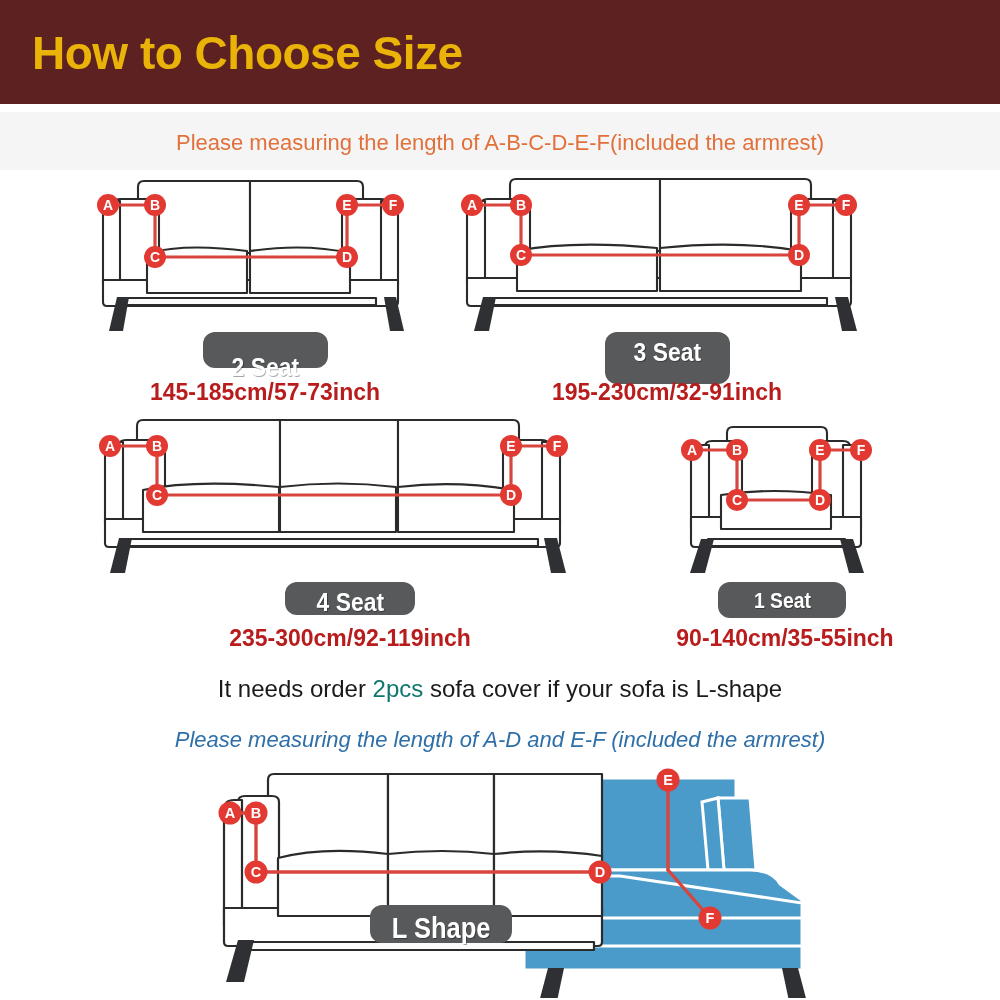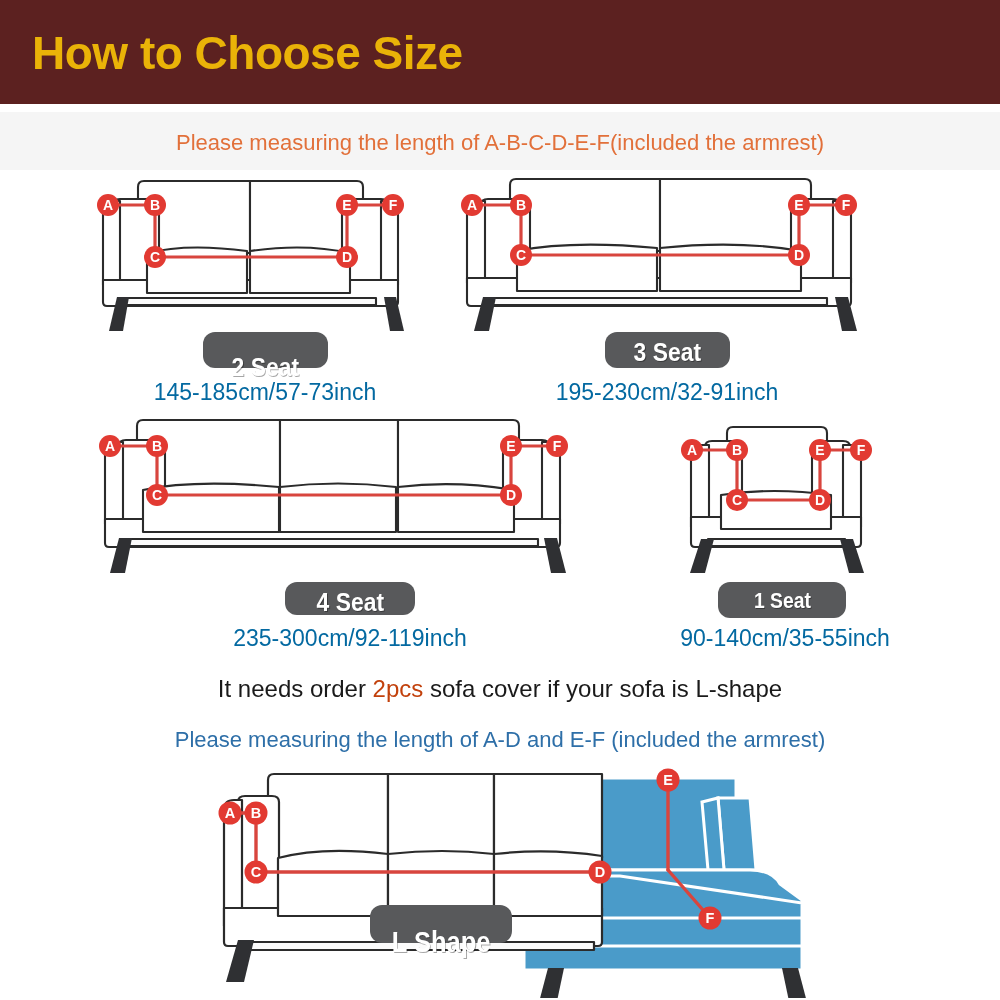--- a/index.html
+++ b/index.html
@@ -52,34 +52,35 @@
     box-sizing:border-box;
   }
   .badge span{
     display:inline-block;
     transform:scaleX(0.88);
     text-shadow:1px 1px 0 rgba(0,0,0,.35);
   }
   .dims{
     position:absolute;
     text-align:center;
-    color:#0369a1;
+    color:#b91c1c;
     font-size:23px;
     white-space:nowrap;
+    font-weight:bold;
   }
 
   
   .mid-line1{
     position:absolute;left:0;top:675px;width:1000px;text-align:center;
     font-size:24px;color:#1a1a1a;white-space:nowrap;
   }
-  .mid-line1 .hl{color:#c2410c;}
+  .mid-line1 .hl{color:#0f766e;}
   .mid-line2{
     position:absolute;left:0;top:727px;width:1000px;text-align:center;
-    font-size:22px;color:#2E6FA8;white-space:nowrap;
+    font-size:22px;color:#2E6FA8;white-space:nowrap;font-style:italic;
   }
 </style>
 </head>
 <body>
 
 <div class="page">
 
   <div class="header">
     <div class="header-title">How to Choose Size</div>
   </div>
@@ -180,21 +181,21 @@
           <text x="17" y="35">A</text>
           <text x="66" y="35">B</text>
           <text x="66" y="85">C</text>
           <text x="344" y="85">D</text>
           <text x="344" y="35">E</text>
           <text x="391" y="35">F</text>
         </g>
       </g>
     </svg>
   </div>
-  <div class="badge" style="left:605px;top:332px;width:125px;height:36px;font-size:26px;padding-top:7px;">
+  <div class="badge" style="left:605px;top:332px;width:125px;height:52px;font-size:26px;padding-top:7px;">
     <span>3 Seat</span>
   </div>
   <div class="dims" style="left:472px;top:379px;width:390px;">195-230cm/32-91inch</div>
 
   <div class="cell" style="left:95px;top:418px;">
     <svg class="sofa-svg" width="480" height="165" viewBox="0 0 480 165">
       <g fill="#ffffff" stroke="#2b2b2b" stroke-width="2.1" stroke-linejoin="round" stroke-linecap="round">
         <path d="M42,8 q0,-6 6,-6 H185 V72 H42 Z"></path>
         <path d="M185,2 H303 V72 H185 Z"></path>
         <path d="M303,2 H418 q6,0 6,6 V72 H303 Z"></path>
@@ -364,17 +365,17 @@
           <text x="66" y="60">B</text>
           <text x="66" y="119">C</text>
           <text x="410" y="119">D</text>
           <text x="478" y="27">E</text>
           <text x="520" y="165">F</text>
         </g>
       </g>
     </svg>
   </div>
 
-  <div class="badge" style="left:370px;top:905px;width:142px;height:38px;font-size:29px;padding-top:23px;">
+  <div class="badge" style="left:370px;top:905px;width:142px;height:38px;font-size:29px;padding-top:9px;">
     <span>L Shape</span>
   </div>
 
 </div>
 
 </body></html>

